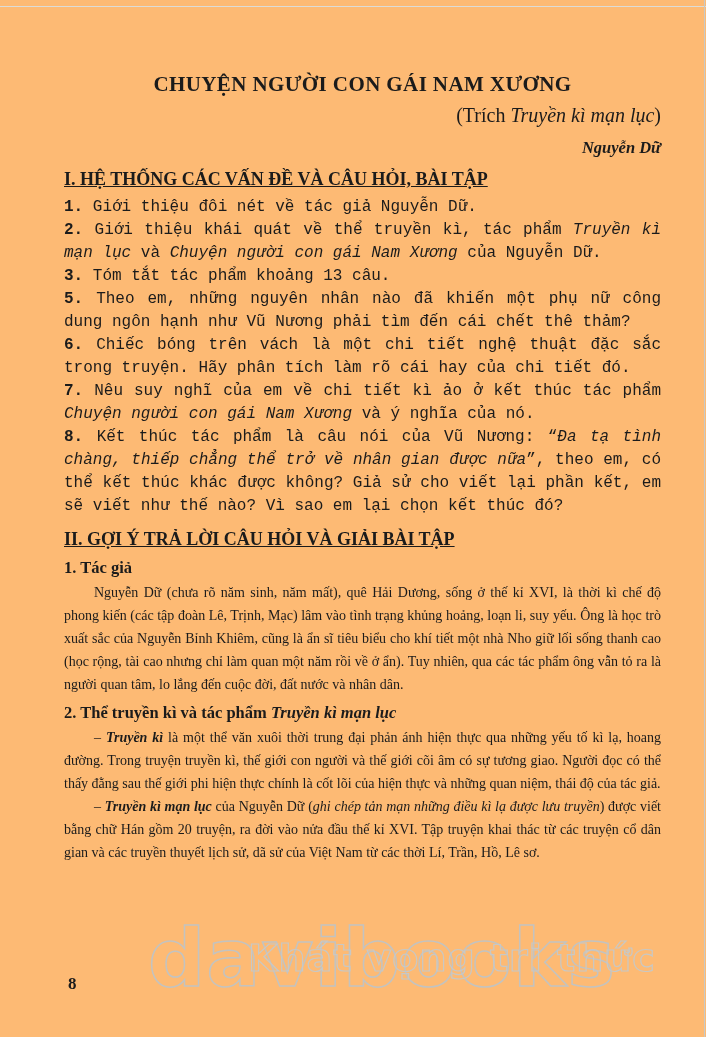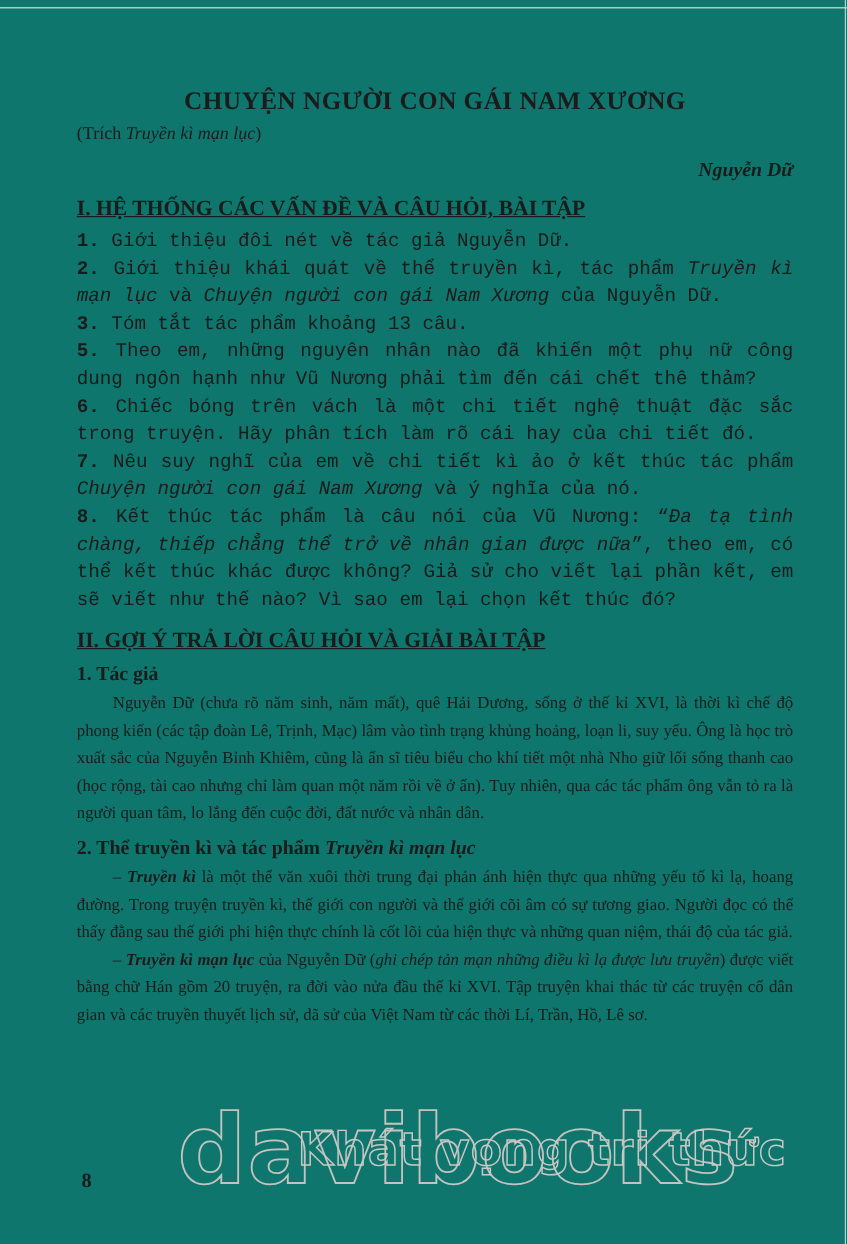--- a/index.html
+++ b/index.html
@@ -1,34 +1,34 @@
 <!DOCTYPE html>
 <html lang="vi"><head>
 <meta charset="utf-8">
 <style>
   html,body { margin:0; padding:0; background:#e8e8e8; }
   .page {
     position:relative;
     width:706px; height:1037px;
     margin:0 auto;
-    background:#0f766e;
+    background:#fdba74;
     font-family:"Liberation Serif", serif;
     color:#1b1b1b;
     overflow:hidden;
   }
   .scan-line-top { position:absolute; top:6px; left:0; width:706px; height:1px; background:#dcdcd8; }
   .scan-line-right { position:absolute; top:0; right:1px; width:1px; height:1037px; background:#c9c9c5; }
 
   .content { position:absolute; left:64px; top:72px; width:597px; }
 
   .doc-title {
     text-align:center; font-size:21px; font-weight:bold;
     letter-spacing:0.4px; margin:0; white-space:nowrap;
   }
-  .doc-subtitle { text-align:left; font-size:15px; margin-top:7px; }
+  .doc-subtitle { text-align:right; font-size:20px; margin-top:7px; }
   .doc-author { text-align:right; font-size:16.5px; font-weight:bold; font-style:italic; margin-top:11px; }
 
   .sec-heading { font-size:18px; font-weight:bold; margin:11px 0 6px 0;text-decoration:underline; }
 
   .q-item {
     font-size:16px; line-height:23px; text-align:justify; margin:0;font-family:Liberation Mono, monospace;
   }
   .body-para {
     font-size:14px; line-height:23px; text-align:justify; margin:0;
     text-indent:30px;

